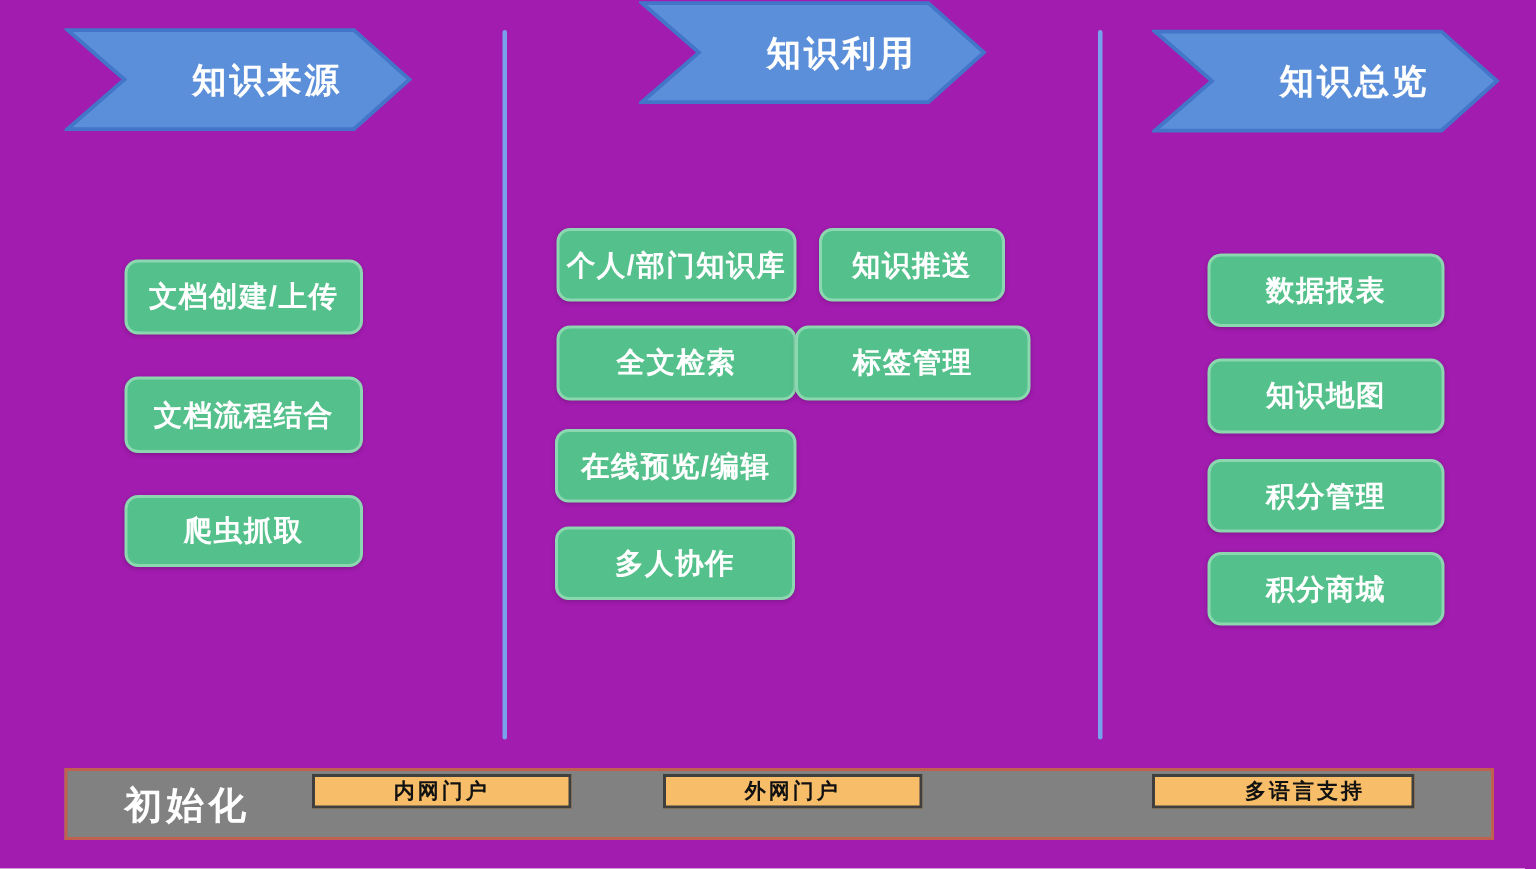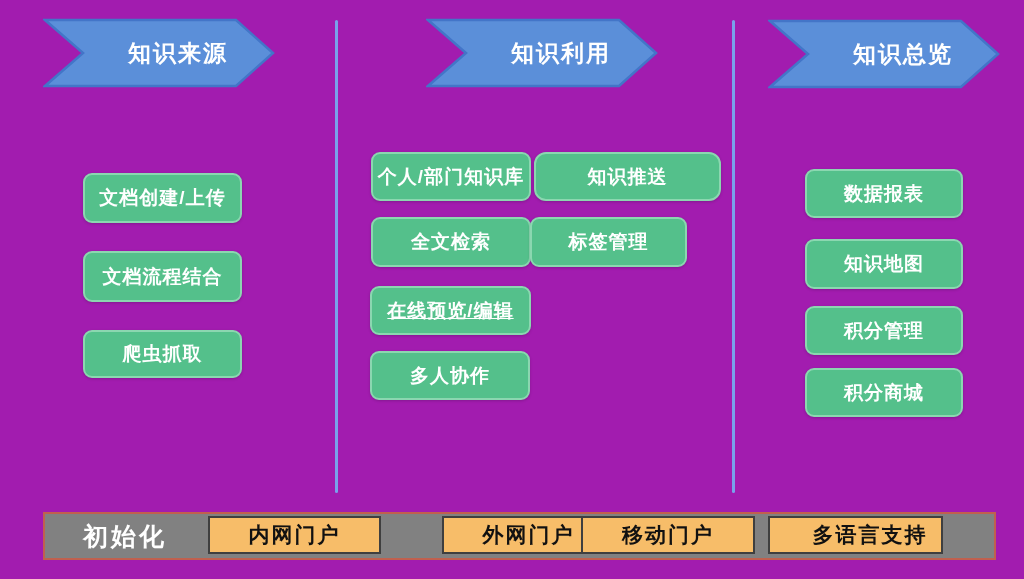--- a/index.html
+++ b/index.html
@@ -10,61 +10,61 @@
   
   .stage{position:absolute;width:232px;height:70px;}
   .stage svg{position:absolute;left:0;top:0;width:232px;height:70px;}
   .stage .stage-label{
     position:absolute;left:0;top:0;width:232px;height:70px;
     display:flex;align-items:center;justify-content:center;
     padding-left:38px;box-sizing:border-box;
     color:#ffffff;font-size:23px;font-weight:bold;letter-spacing:2px;
   }
   .stage-1{left:43px;top:18px;}
-  .stage-2{left:426px;top:18px;font-family:Liberation Mono, monospace;}
+  .stage-2{left:426px;top:0;font-family:Liberation Mono, monospace;}
   .stage-3{left:768px;top:19px;}
   
   .divider{position:absolute;top:20px;width:3px;height:473px;background:#79A1EB;border-radius:2px;}
   .divider-1{left:335px;}
   .divider-2{left:732px;}
   
   .fbox{
     position:absolute;box-sizing:border-box;
     background:#54C08B;border:2px solid #8BD7B0;border-radius:9px;
     display:flex;align-items:center;justify-content:center;
     color:#ffffff;font-size:19px;font-weight:bold;letter-spacing:1px;
     box-shadow:0 1px 3px rgba(0,0,0,0.18);
   }
   .b-s1{left:83px;top:173px;width:159px;height:50px;}
   .b-s2{left:83px;top:251px;width:159px;height:51px;}
   .b-s3{left:83px;top:330px;width:159px;height:48px;}
   .b-u1{left:371px;top:152px;width:160px;height:49px;}
-  .b-u2{left:534px;top:152px;width:187px;height:49px;border-radius:12px;}
+  .b-u2{left:546px;top:152px;width:124px;height:49px;}
   .b-u3{left:371px;top:217px;width:160px;height:50px;}
   .b-u4{left:530px;top:217px;width:157px;height:50px;}
-  .b-u5{left:370px;top:286px;width:161px;height:49px;text-decoration:underline;}
+  .b-u5{left:370px;top:286px;width:161px;height:49px;}
   .b-u6{left:370px;top:351px;width:160px;height:49px;}
   .b-o1{left:805px;top:169px;width:158px;height:49px;}
   .b-o2{left:805px;top:239px;width:158px;height:50px;}
   .b-o3{left:805px;top:306px;width:158px;height:49px;}
   .b-o4{left:805px;top:368px;width:158px;height:49px;}
   
   .footer{
     position:absolute;left:43px;top:512px;width:953px;height:48px;box-sizing:border-box;
     background:#818181;border:2px solid #C0604E;
   }
   .footer-label{
     position:absolute;left:83px;top:512px;height:48px;display:flex;align-items:center;
     color:#ffffff;font-size:25px;font-weight:bold;letter-spacing:3px;
   }
   .portal{
-    position:absolute;top:516px;height:38px;box-sizing:border-box;
+    position:absolute;top:516px;height:23px;box-sizing:border-box;
     background:#F7BD69;border:2px solid #3F3F3F;
     display:flex;align-items:center;justify-content:center;
-    color:#111111;font-size:21px;font-weight:bold;letter-spacing:2px;
+    color:#111111;font-size:14px;font-weight:bold;letter-spacing:2px;
   }
   .p-1{left:208px;width:173px;}
   .p-2{left:394px;width:173px;margin-left:48px;}
   .p-3{left:581px;width:174px;}
   .p-4{left:768px;width:175px;padding-left:29px;}
 </style>
 </head>
 <body>
 
 <div class="canvas">
@@ -104,16 +104,15 @@
 
   <div class="fbox b-o1">数据报表</div>
   <div class="fbox b-o2">知识地图</div>
   <div class="fbox b-o3">积分管理</div>
   <div class="fbox b-o4">积分商城</div>
 
   <div class="footer"></div>
   <div class="footer-label">初始化</div>
   <div class="portal p-1">内网门户</div>
   <div class="portal p-2">外网门户</div>
-  <div class="portal p-3">移动门户</div>
   <div class="portal p-4">多语言支持</div>
 
 </div>
 
 </body></html>

